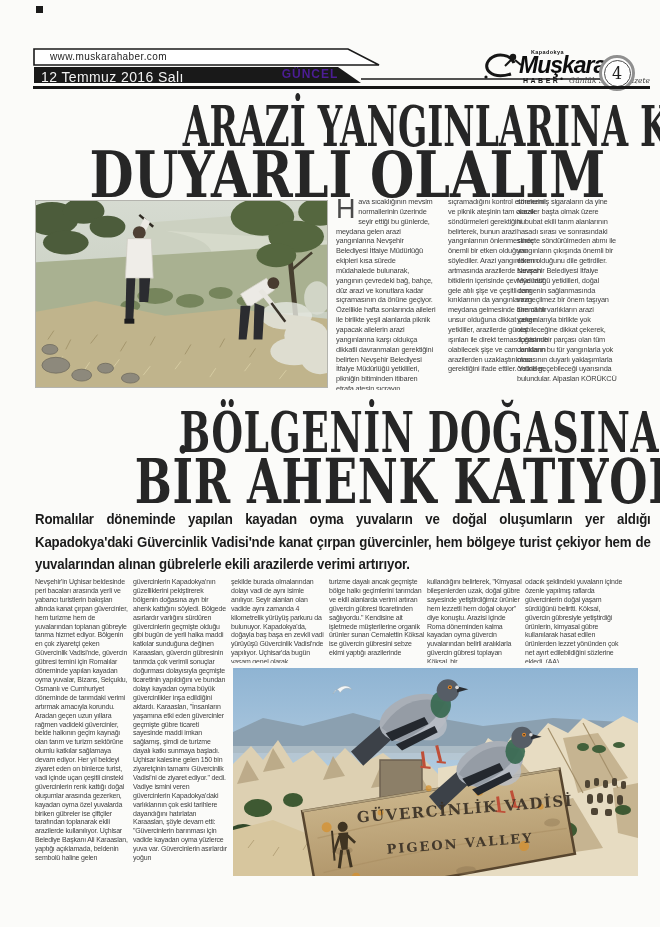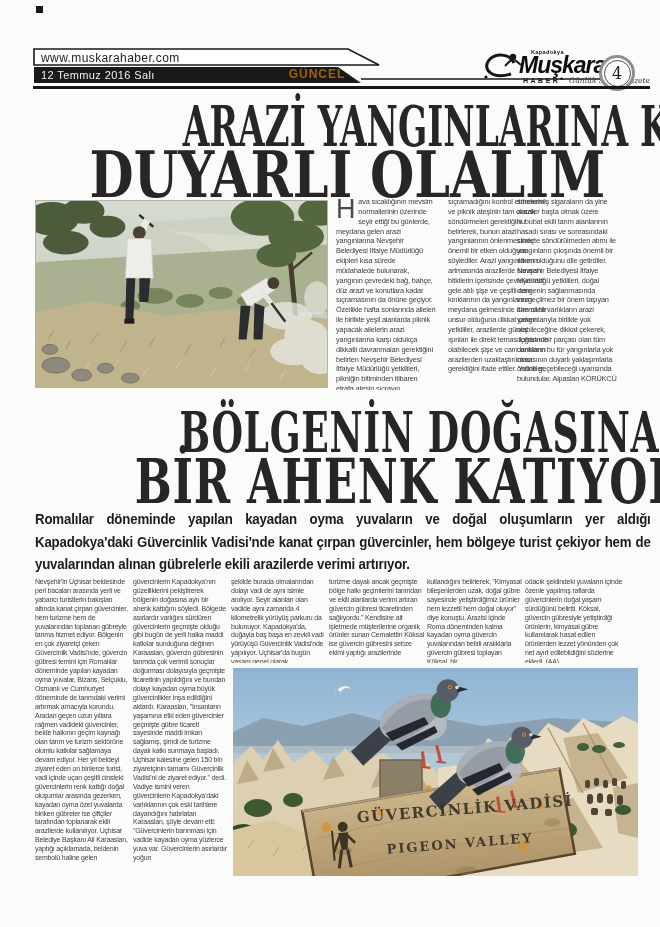--- a/index.html
+++ b/index.html
@@ -2,24 +2,24 @@
 <html><head>
 <meta charset="utf-8">
 <style>
   * { margin:0; padding:0; box-sizing:border-box; }
   html,body { background:#cfcfcf; }
   body { font-family:"Liberation Sans", sans-serif; }
   .page { position:relative; width:660px; height:927px; margin:0 auto; background:#fbfbf9; overflow:hidden; }
   .abs { position:absolute; }
 
   
-  .url-text { left:41px; top:51px; font-size:12px; color:#1d1d1d; letter-spacing:.4px; }
-  .date-text { left:41px; top:69px; font-size:11px; color:#f1f1f1; letter-spacing:.4px; }
-  .section-text { left:262px; top:67px; width:110px; text-align:center; font-size:12px; font-weight:700;
-                  color:#a16207; letter-spacing:1px; }
+  .url-text { left:50px; top:51px; font-size:10px; color:#1d1d1d; letter-spacing:.4px; }
+  .date-text { left:41px; top:69px; font-size:14px; color:#f1f1f1; letter-spacing:.4px; }
+  .section-text { left:255px; top:67px; width:110px; text-align:center; font-size:12px; font-weight:700;
+                  color:#4c1d95; letter-spacing:1px; }
   .brand-region { left:531px; top:49px; font-size:5.5px; font-weight:700; color:#161616; letter-spacing:.4px; }
   .brand-name { left:519px; top:52px; font-size:23px; font-weight:700; font-style:italic; color:#0d0d0d; letter-spacing:-1px; }
   .brand-sub { left:523px; top:77px; font-size:7px; font-weight:700; color:#161616; letter-spacing:2.5px; }
   .brand-dot { left:560px; top:74px; font-size:9px; color:#161616; }
   .brand-tagline { left:569px; top:76px; font-size:7.5px; font-style:italic; font-family:"DejaVu Serif", serif; color:#3c3c3c; }
   .page-badge { left:599px; top:55px; width:36px; height:36px; border:3px solid #8f8f8f; border-radius:50%;
                 display:flex; align-items:center; justify-content:center; background:#fdfdfd; }
   .page-badge-inner { width:27px; height:27px; border:1.5px solid #4b4b4b; border-radius:50%;
                 display:flex; align-items:center; justify-content:center;
                 font-family:"DejaVu Serif", serif; font-size:16px; color:#1e1e1e; }

